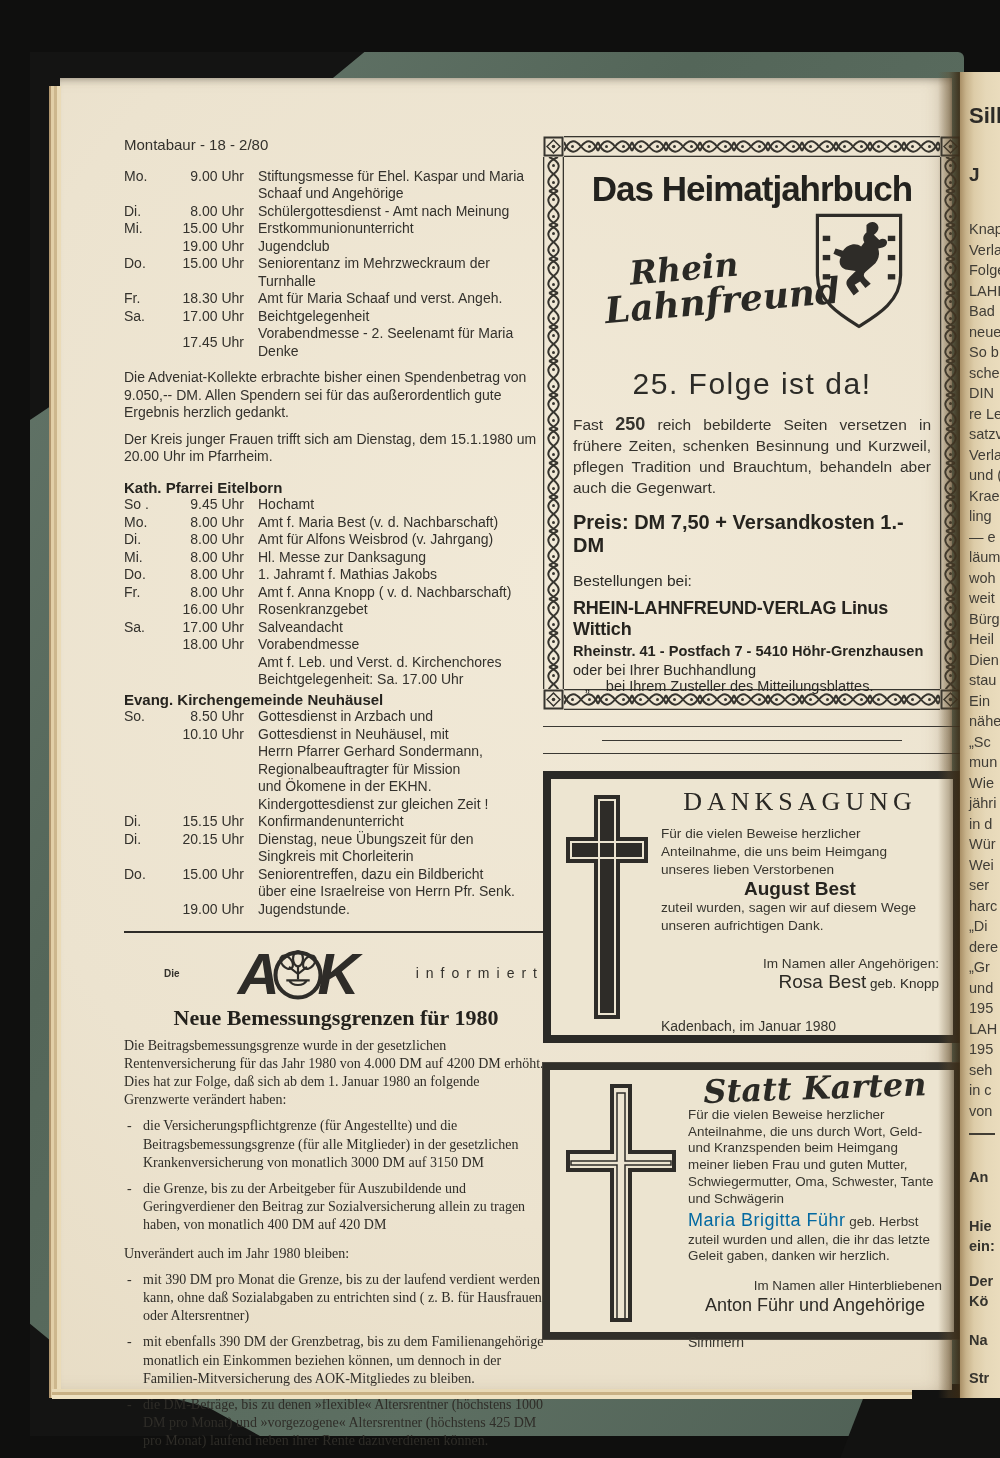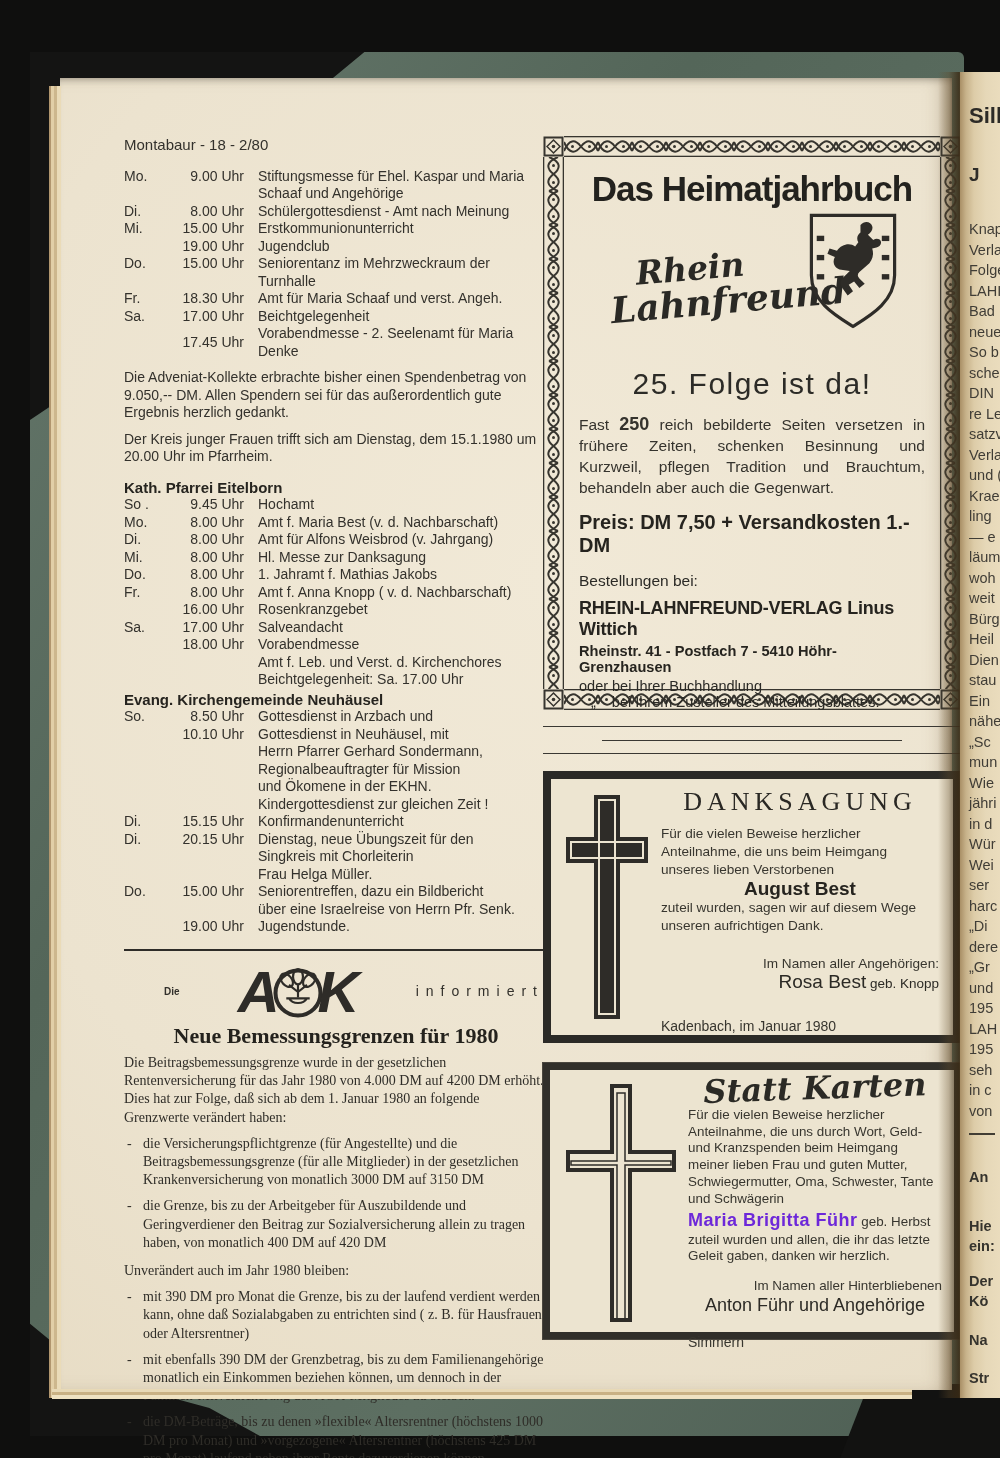--- a/index.html
+++ b/index.html
@@ -50,21 +50,21 @@
   .dash{width:16px;flex:none;padding-left:3px;}
   .btext{flex:1;}
   .aok-mid{margin-top:10px;}
 
   
   .rightcol{position:absolute;left:483px;top:58px;width:418px;}
 
   .ad{position:relative;width:418px;height:574px;}
   .ad-strip{position:absolute;}
   .ad-corner{position:absolute;width:21px;height:21px;}
-  .ad-content{position:absolute;left:21px;top:21px;right:21px;bottom:21px;padding:4px 15px;}
+  .ad-content{position:absolute;left:21px;top:21px;right:21px;bottom:21px;padding:4px 9px;}
   .ad-title{font-size:35px;font-weight:800;letter-spacing:-1px;text-align:center;margin-top:8px;color:#23221e;}
   .ad-logo-wrap{position:relative;height:158px;}
   .ad-script{position:absolute;left:30px;top:40px;transform:rotate(-5deg);
              font-family:"DejaVu Serif",serif;font-style:italic;font-weight:600;color:#2a2925;}
   .ad-script .l1{font-size:33px;margin-left:28px;line-height:34px;}
   .ad-script .l2{font-size:36px;line-height:38px;margin-top:-2px;}
   .crest{position:absolute;right:24px;top:2px;}
   .ad-subtitle{font-size:30px;letter-spacing:1.5px;text-align:center;color:#2c2b27;}
   .ad-body{font-size:15.5px;line-height:21px;margin-top:13px;text-align:justify;color:#35332d;}
   .ad-body .big{font-size:18px;font-weight:bold;}
@@ -91,21 +91,21 @@
   .dank-signer .suffix{font-size:13.5px;}
   .dank-place{margin-top:24px;font-size:14px;}
 
   .statt{margin-top:20px;border:7px solid #312f2a;outline:1px solid #4a463e;background:#ece4d0;
          padding:8px 12px;display:flex;height:246px;}
   .statt-content{flex:1;margin-left:8px;font-size:13.4px;line-height:16.8px;color:#38362f;}
   .statt-title{font-family:"DejaVu Serif",serif;font-style:italic;font-weight:600;font-size:32px;
                text-align:center;transform:rotate(-2deg);color:#2b2a25;margin-top:2px;}
   .statt-p1{margin-top:10px;}
   .statt-name-line{margin-top:4px;}
-  .statt-name{font-size:18px;font-weight:700;color:#6d28d9;letter-spacing:.5px;}
+  .statt-name{font-size:18px;font-weight:400;color:#0369a1;letter-spacing:.5px;}
   .statt-suffix{font-size:13.4px;}
   .statt-p2{margin-top:2px;line-height:15.5px;}
   .statt-behalf{text-align:right;margin-top:15px;}
   .statt-signer{font-size:18px;text-align:center;margin-top:2px;color:#2c2a25;}
   .statt-place{margin-top:20px;font-size:14px;}
 
   
   .groove{position:absolute;left:938px;top:72px;width:24px;height:1326px;
           background:linear-gradient(90deg,rgba(60,45,20,0) 0%,rgba(96,74,40,.35) 45%,rgba(60,44,22,.8) 85%,#4e3c22 100%);}
   .sliver{position:absolute;left:960px;top:72px;width:40px;height:1326px;box-sizing:border-box;
@@ -285,25 +285,20 @@
           </div>
           <div class="srow">
             <span class="sday">Di.</span>
             <span class="stime">20.15 Uhr</span>
             <span class="stext">Dienstag, neue Übungszeit für den</span>
           </div>
           <div class="srow">
             <span class="sday"></span>
             <span class="stime"></span>
             <span class="stext">Singkreis mit Chorleiterin</span>
-          </div>
-          <div class="srow">
-            <span class="sday"></span>
-            <span class="stime"></span>
-            <span class="stext">Frau Helga Müller.</span>
           </div>
           <div class="srow">
             <span class="sday">Do.</span>
             <span class="stime">15.00 Uhr</span>
             <span class="stext">Seniorentreffen, dazu ein Bildbericht</span>
           </div>
           <div class="srow">
             <span class="sday"></span>
             <span class="stime"></span>
             <span class="stext">über eine Israelreise von Herrn Pfr. Senk.</span>

